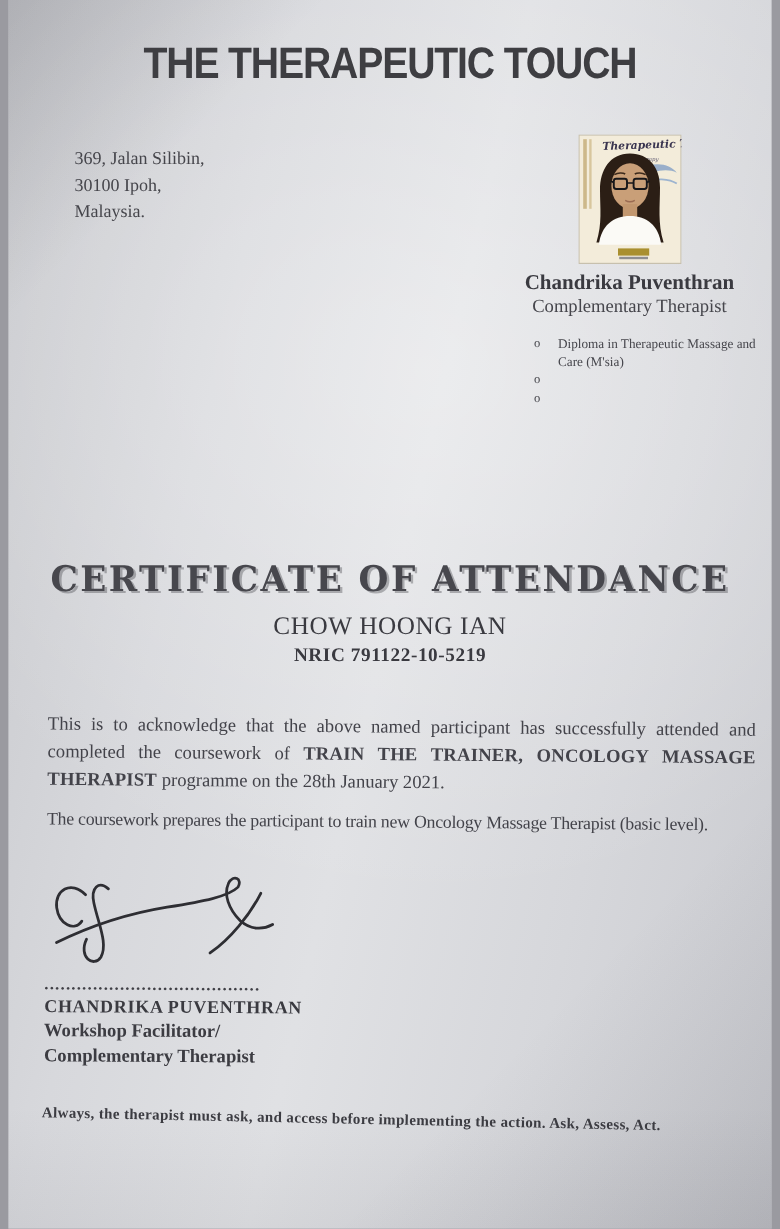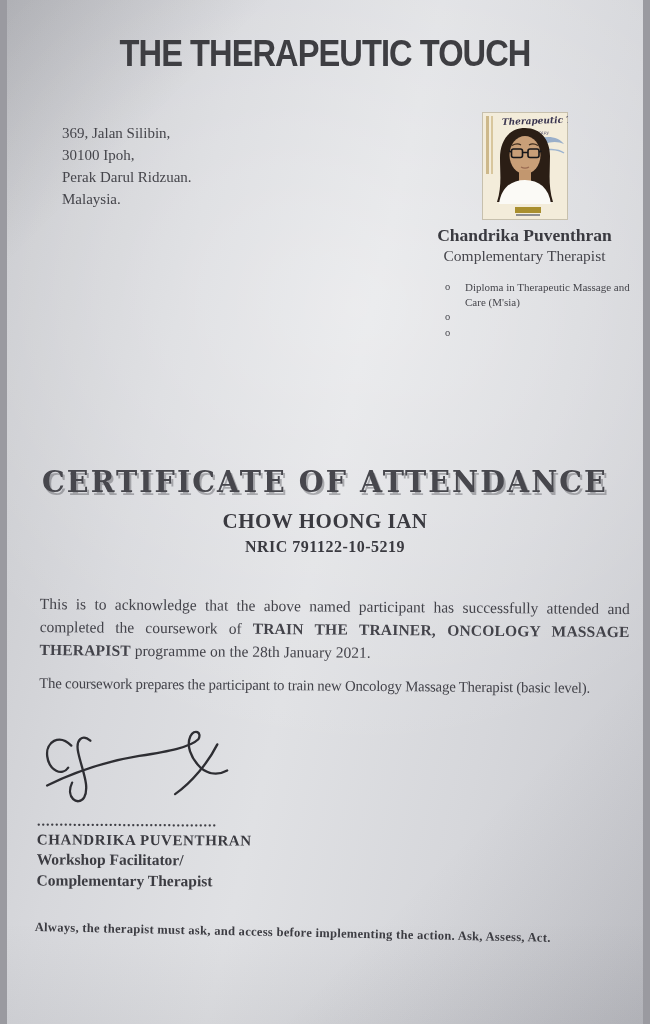--- a/index.html
+++ b/index.html
@@ -48,21 +48,21 @@
   .cert-title {
     position: absolute; top: 466px; left: 0; width: 100%;
     text-align: center;
     font-family: "DejaVu Serif", serif;
     font-weight: bold; font-size: 28px; letter-spacing: 2px;
     color: #47474d;
     text-shadow: 2px 2px 0 rgba(30,30,36,0.30);
     transform: scale(1.02, 1.05);
   }
   .recipient { position: absolute; top: 508px; left: 0; width: 100%; text-align: center; line-height: 26px; }
-  .r-name { font-weight: bold; font-size: 21px; letter-spacing: 0.5px; color: #3a3a40; }
+  .r-name { font-weight: normal; font-size: 21px; letter-spacing: 0.5px; color: #3a3a40; }
   .r-id   { font-weight: bold; font-size: 16px; letter-spacing: 0.5px; color: #3a3a40; }
 
   .body-text { position: absolute; left: 33px; top: 592px; width: 590px; transform: rotate(0.5deg); transform-origin: left top; }
   .para1 { margin: 0; font-size: 15.5px; line-height: 23px; text-align: justify; color: #43434a; }
   .para1 b { letter-spacing: 0.2px; }
   .para2 { margin: 14px 0 0 0; font-size: 14.8px; letter-spacing: -0.2px; white-space: nowrap; color: #43434a; }
 
   .sig-block { position: absolute; left: 30px; top: 722px; transform: rotate(0.3deg); }
   .signature { display: block; margin-left: 0; }
   .dots { margin-top: 4px; font-weight: bold; font-size: 14px; letter-spacing: 1px; color: #3f3f45; }
@@ -79,21 +79,20 @@
 </head>
 <body>
 
 <div class="paper">
 
   <h1 class="main-title">THE THERAPEUTIC TOUCH</h1>
 
   <div class="address">
     <div class="addr-line">369, Jalan Silibin,</div>
     <div class="addr-line">30100 Ipoh,</div>
-    <div class="addr-line">Perak Darul Ridzuan.</div>
     <div class="addr-line">Malaysia.</div>
   </div>
 
   <div class="right-col">
     <div class="photo">
       <svg viewBox="0 0 86 108" width="86" height="108">
         <rect x="0.5" y="0.5" width="85" height="107" fill="#f3ecda" stroke="#c7c0ad" stroke-width="1"></rect>
         <rect x="4" y="4" width="3" height="58" fill="#cdb88a"></rect>
         <rect x="9" y="4" width="2" height="58" fill="#d8c69d"></rect>
         <path d="M50,30 C62,22 76,24 82,32 C74,28 62,30 52,37 Z" fill="#8aa5c7" opacity="0.85"></path>

